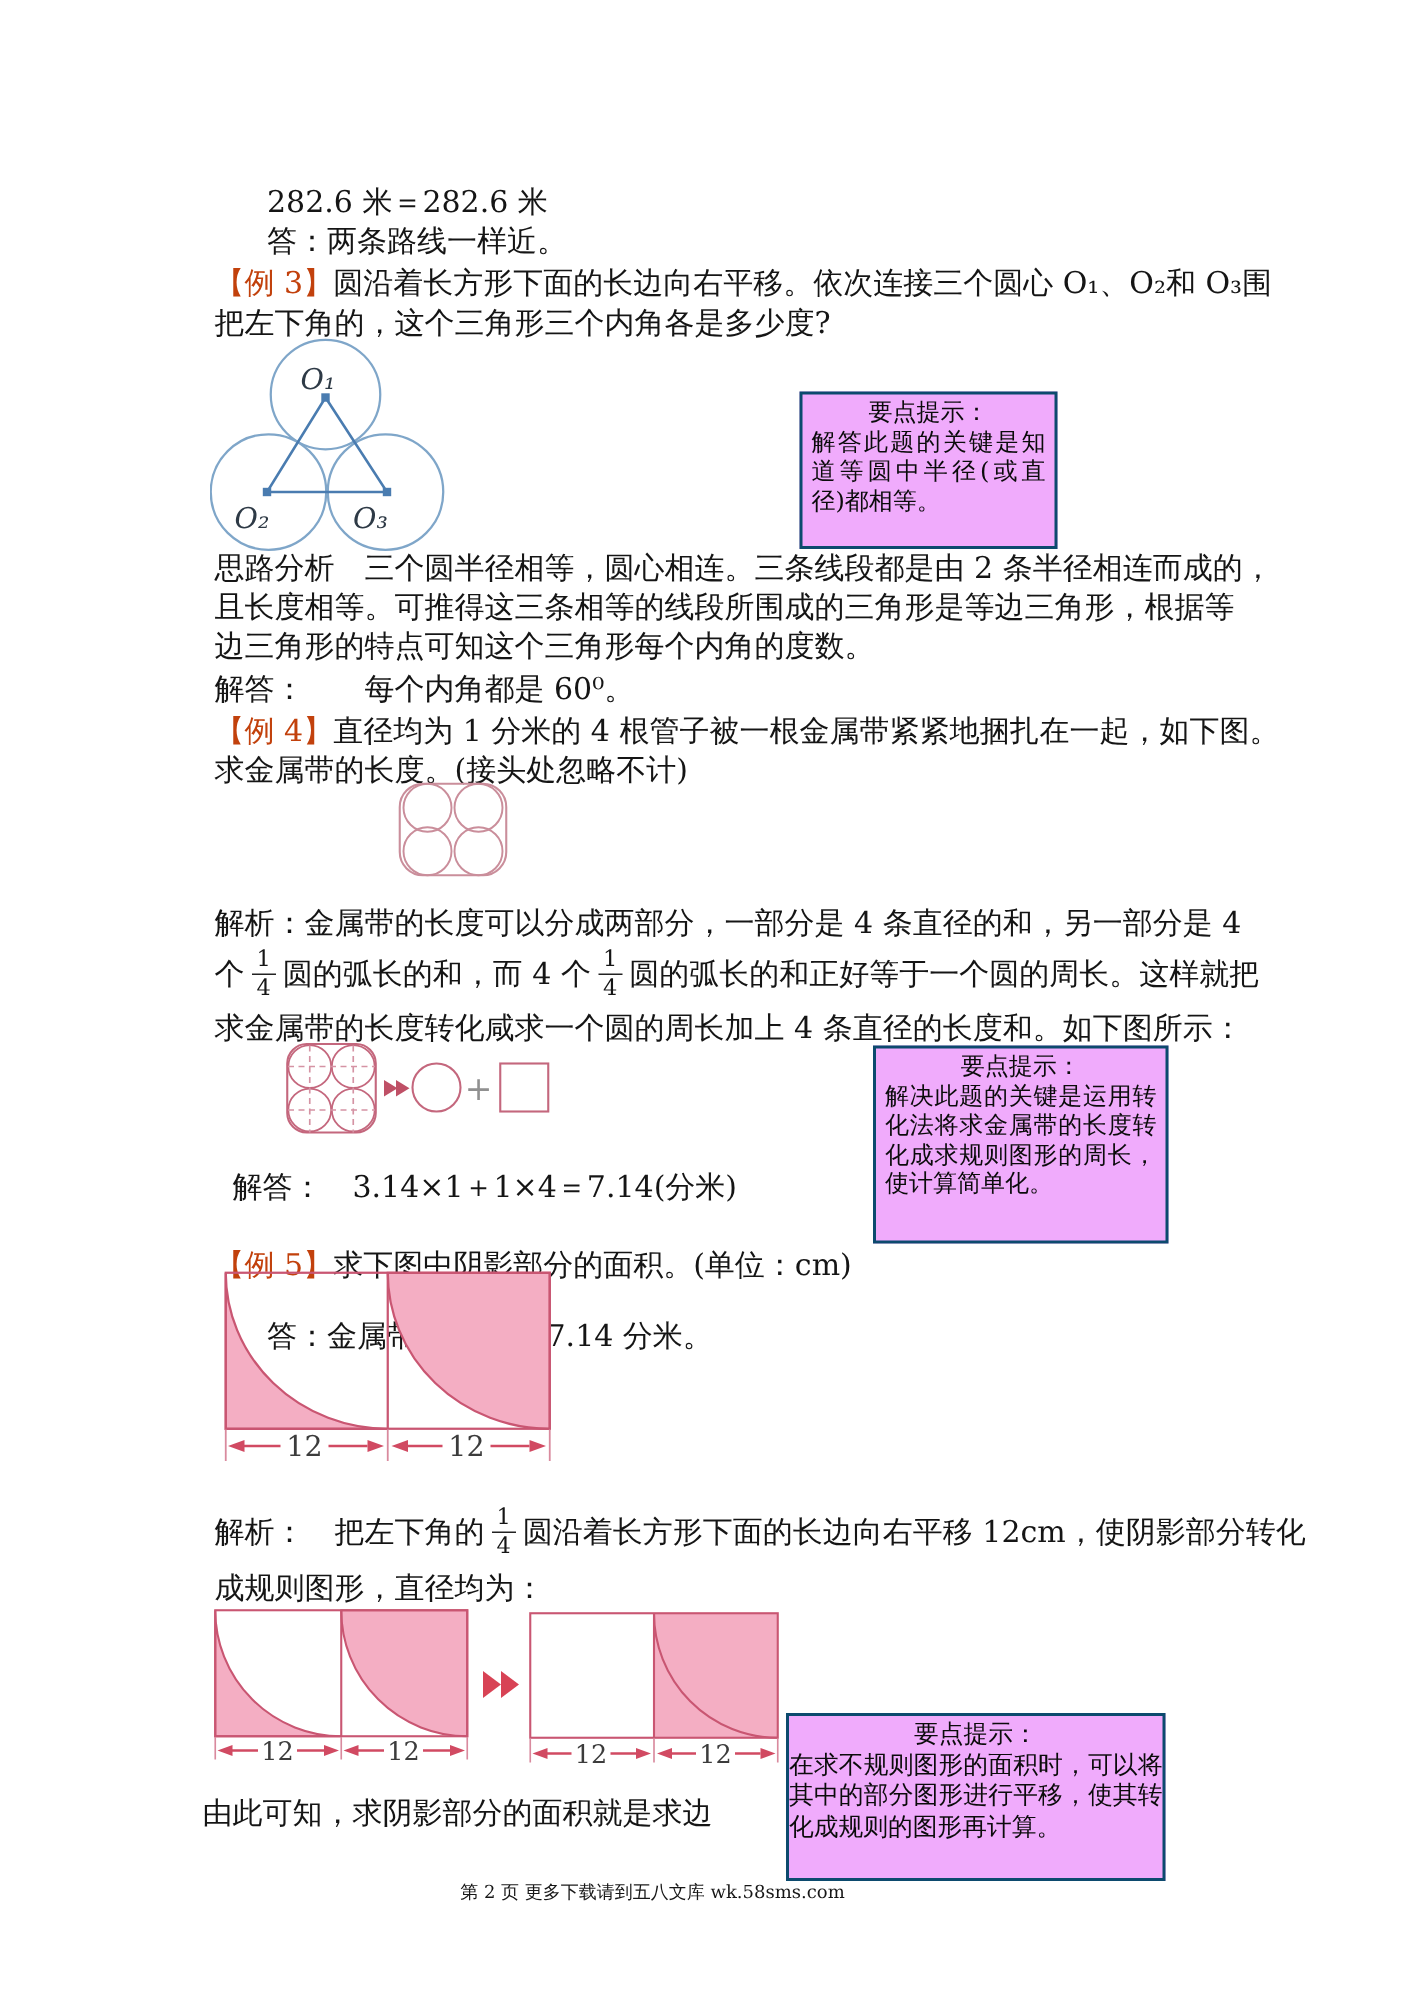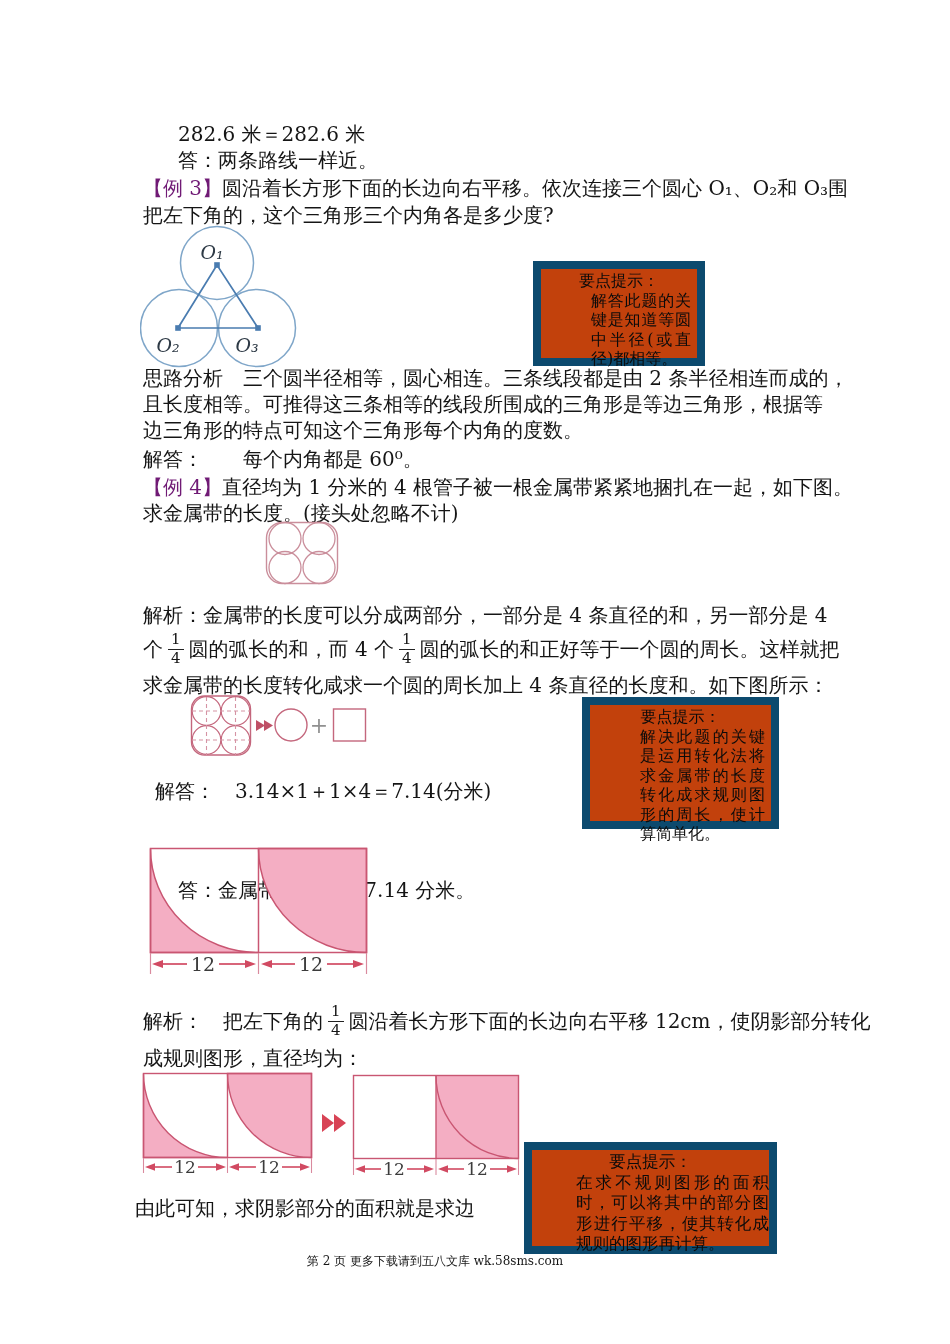--- a/index.html
+++ b/index.html
@@ -1,27 +1,27 @@
 <!DOCTYPE html>
 <html><head>
 <meta charset="utf-8">
 <style>
   html,body{margin:0;padding:0;background:#ffffff;}
   .page{position:relative;width:870px;height:1344px;background:#ffffff;overflow:hidden;
         font-family:"DejaVu Serif","Liberation Serif",serif;color:#151515;}
   .tl{position:absolute;white-space:nowrap;font-size:20px;line-height:24px;}
-  .red{color:#701a75;}
+  .red{color:#c2410c;}
   .fracline{position:absolute;display:flex;align-items:center;height:44px;white-space:nowrap;font-size:20px;}
   .frac{display:inline-block;text-align:center;font-size:15px;line-height:1.05;margin:0 5px;vertical-align:middle;}
   .frac .num{display:block;border-bottom:1.3px solid #222;padding:0 3px 1px;}
   .frac .den{display:block;padding-top:1px;}
-  .tip{position:absolute;background:#c2410c;border:8px solid #0c4a6e;box-sizing:border-box;
+  .tip{position:absolute;background:#f0abfc;border:2px solid #0c4a6e;box-sizing:border-box;
        font-size:16px;line-height:19.5px;color:#0b0b0b;}
   .tip .tip-title{text-align:center;padding-top:2px;}
-  .tip .tip-body{padding:0 6px;text-align:justify;margin-left:44px;}
+  .tip .tip-body{padding:0 6px;text-align:justify;}
   .fig{position:absolute;}
   .footer{position:absolute;left:0;top:1253px;width:100%;text-align:center;font-size:12px;color:#161616;}
   svg text{font-family:"DejaVu Serif","Liberation Serif",serif;}
   .dimnum{fill:#3c3c3c;}
   .figlabel{font-style:italic;fill:#2e3a46;}
 </style>
 </head>
 <body>
 
 <div class="page">
@@ -102,20 +102,21 @@
   </svg>
 
   <div class="tip" style="left:582px;top:697px;width:197px;height:132px;">
     <div class="tip-title">要点提示：</div>
     <div class="tip-body">解决此题的关键是运用转化法将求金属带的长度转化成求规则图形的周长，使计算简单化。</div>
   </div>
 
   <div class="tl" style="left:155px;top:779px;">解答：　3.14×1＋1×4＝7.14(分米)</div>
   <div class="tl" style="left:178px;top:850px;margin-top:28px;">答：金属带的长度是 7.14 分米。</div>
 
+  <div class="tl" style="left:143px;top:831px;"><span class="red">【例 5】</span><span>求下图中阴影部分的面积。(单位：cm)</span></div>
 
   <svg class="fig" style="left:149px;top:847px;" width="219" height="130" viewBox="0 0 219 130">
     <path d="M1.5,1.5 V105.5 H109.5 A108,104 0 0 1 1.5,1.5 Z" fill="#f4aec3" stroke="#c95672" stroke-width="1.5"></path>
     <path d="M109.5,1.5 A108,104 0 0 0 217.5,105.5 L217.5,1.5 Z" fill="#f4aec3" stroke="#c95672" stroke-width="1.5"></path>
     <rect x="1.5" y="1.5" width="216" height="104" fill="none" stroke="#c95672" stroke-width="1.5"></rect>
     <line x1="109.5" y1="1.5" x2="109.5" y2="105.5" stroke="#c95672" stroke-width="1.5"></line>
     <g stroke="#d98a9e" stroke-width="1.2">
       <line x1="1.5" y1="106" x2="1.5" y2="127"></line>
         <line x1="109.5" y1="106" x2="109.5" y2="127"></line>
         <line x1="217.5" y1="106" x2="217.5" y2="127"></line>

